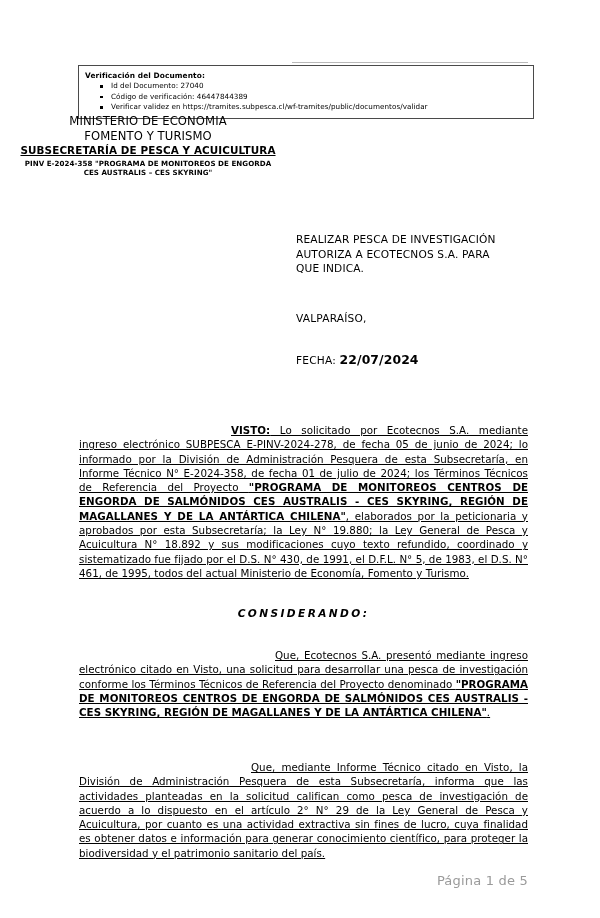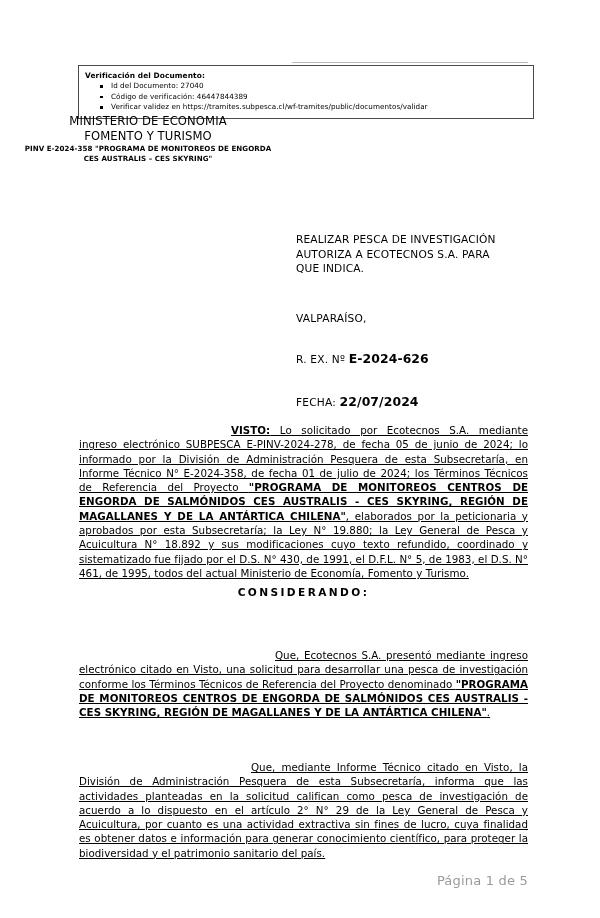--- a/index.html
+++ b/index.html
@@ -178,21 +178,21 @@
 
   .section-head {
     position: absolute;
     left: 79px;
     width: 449px;
     text-align: center;
     font-size: 10.6px;
     font-weight: bold;
     letter-spacing: 2.4px;
   }
-  #considerando-head { top: 586px; }
+  #considerando-head { top: 607px; font-style: italic; }
 
   #cons1-para { top: 648px; }
   #cons2-para { top: 760px; }
 
   
   .footer {
     position: absolute;
     left: 0;
     top: 873px;
     width: 528px;
@@ -214,34 +214,31 @@
     <ul class="verif-list">
       <li>Id del Documento: 27040</li>
       <li>Código de verificación: 46447844389</li>
       <li>Verificar validez en https://tramites.subpesca.cl/wf-tramites/public/documentos/validar</li>
     </ul>
   </div>
 
   <div class="ministry">
     <div class="ministry-l1">MINISTERIO DE ECONOMIA</div>
     <div class="ministry-l2">FOMENTO Y TURISMO</div>
+    <div class="ministry-sub">SUBSECRETARÍA DE PESCA Y ACUICULTURA</div>
     <div class="ministry-proj">PINV E-2024-358 "PROGRAMA DE MONITOREOS DE ENGORDA CES AUSTRALIS – CES SKYRING"</div>
   </div>
 
   <div class="right-col">
     <div class="subject">REALIZAR PESCA DE INVESTIGACIÓN</div>
     <div class="subject">AUTORIZA A ECOTECNOS S.A. PARA</div>
     <div class="subject subject-last">QUE INDICA.</div>
 
     <div class="city">VALPARAÍSO,</div>
 
-    <div class="resnum">
-      <span>R. EX. Nº</span>
-      <b>E-2024-626</b>
-    </div>
 
     <div class="fecha">
       <span>FECHA:</span>
       <b>22/07/2024</b>
     </div>
   </div>
 
   <div class="body-block" id="visto-para">
     <p class="para indent"><b>VISTO:</b><span> Lo solicitado por Ecotecnos S.A. mediante ingreso electrónico SUBPESCA E-PINV-2024-278, de fecha 05 de junio de 2024; lo informado por la División de Administración Pesquera de esta Subsecretaría, en Informe Técnico N° E-2024-358, de fecha 01 de julio de 2024; los Términos Técnicos de Referencia del Proyecto </span><b>"PROGRAMA DE MONITOREOS CENTROS DE ENGORDA DE SALMÓNIDOS CES AUSTRALIS - CES SKYRING, REGIÓN DE MAGALLANES Y DE LA ANTÁRTICA CHILENA"</b><span>, elaborados por la peticionaria y aprobados por esta Subsecretaría; la Ley N° 19.880; la Ley General de Pesca y Acuicultura N° 18.892 y sus modificaciones cuyo texto refundido, coordinado y sistematizado fue fijado por el D.S. N° 430, de 1991, el D.F.L. N° 5, de 1983, el D.S. N° 461, de 1995, todos del actual Ministerio de Economía, Fomento y Turismo.</span></p>
   </div>

